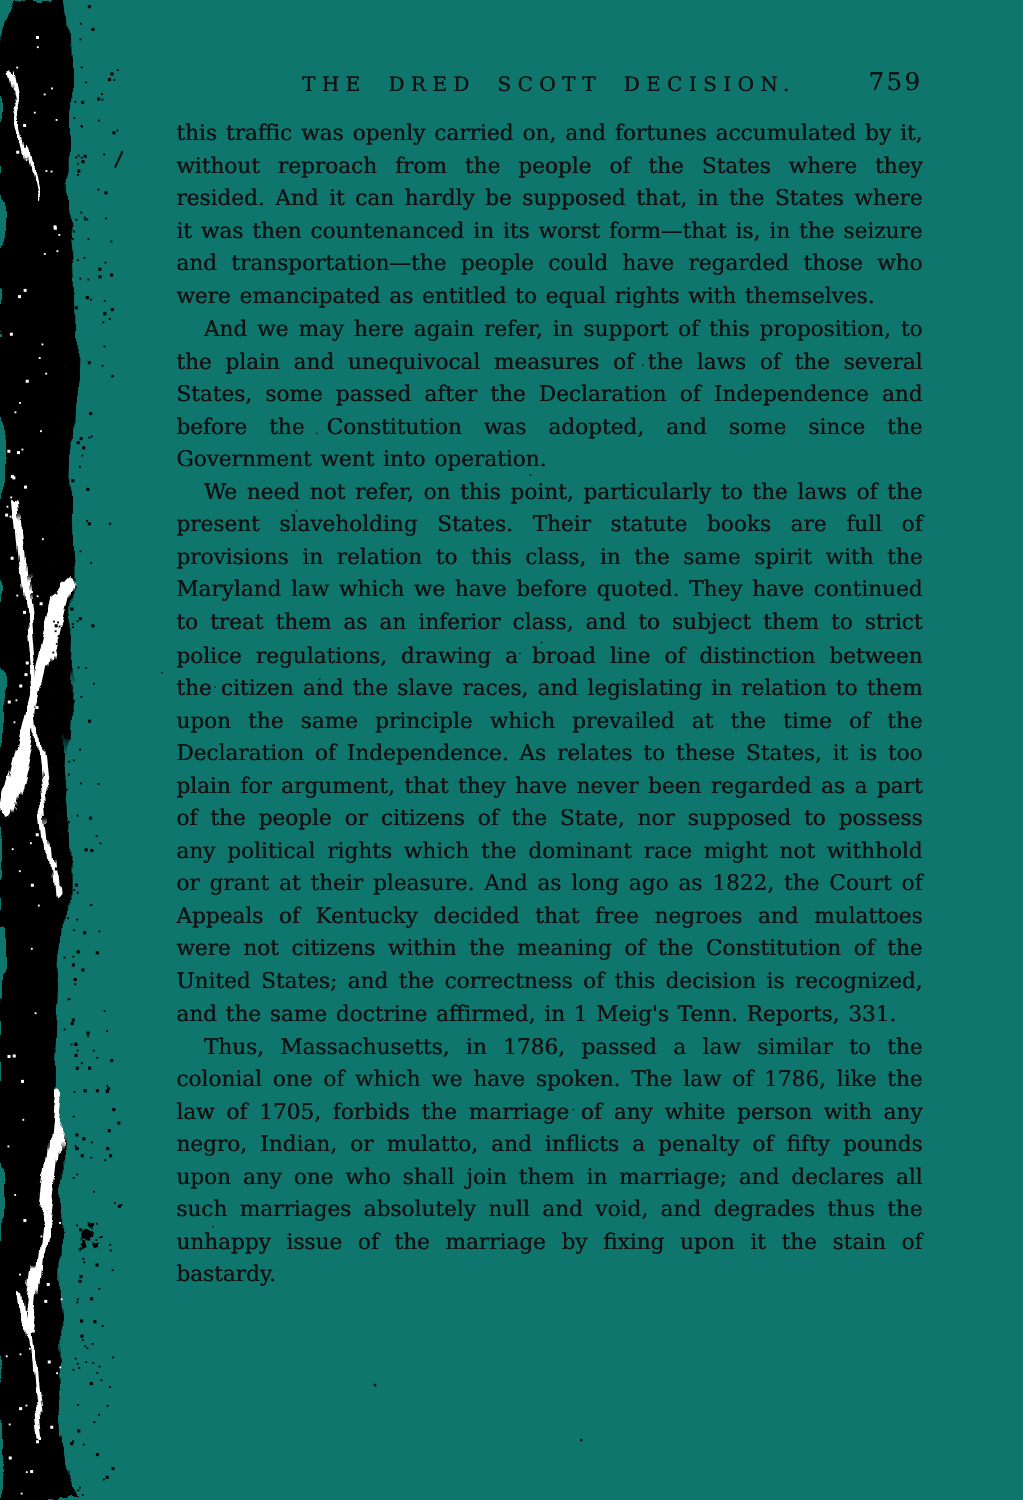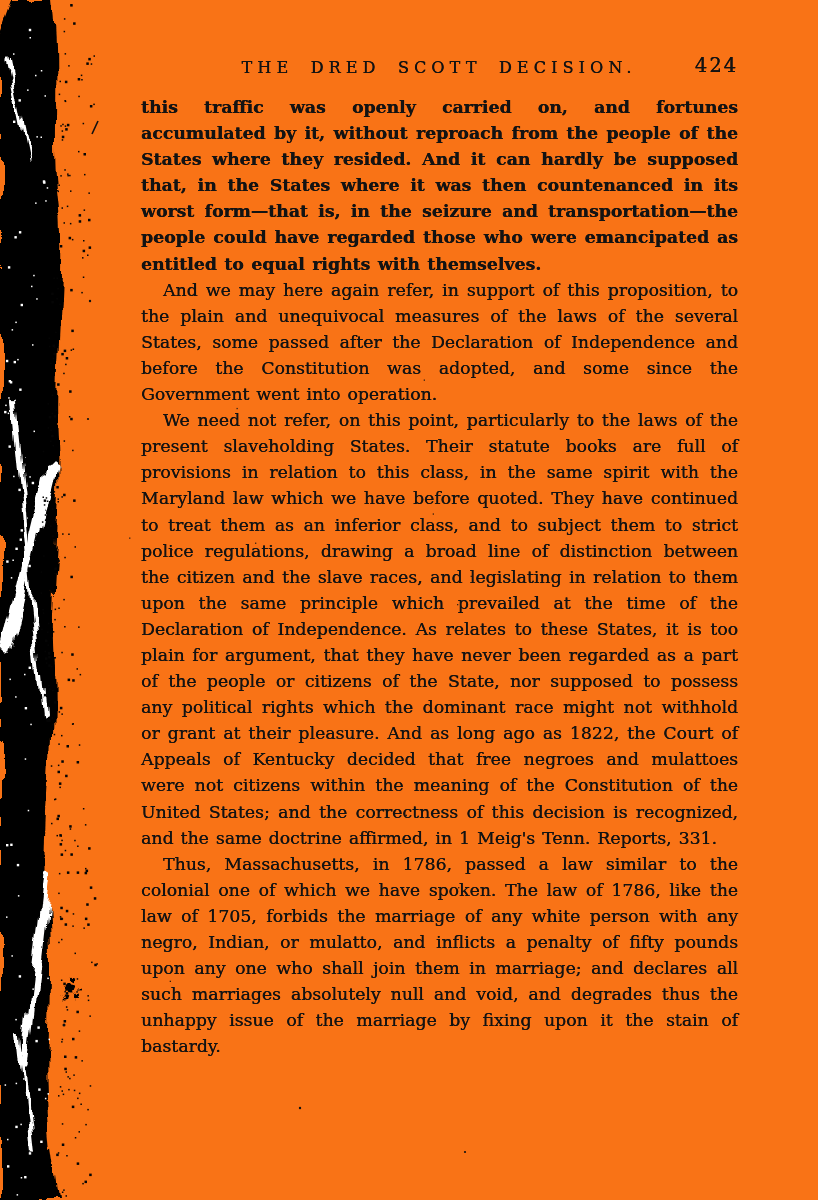--- a/index.html
+++ b/index.html
@@ -1,19 +1,19 @@
 <!DOCTYPE html>
 <html><head>
 <meta charset="utf-8">
 <style>
   html,body{margin:0;padding:0;background:#888;}
   .page{
     position:relative;
     width:818px;height:1200px;
-    background:#f97316;
+    background:#0f766e;
     overflow:hidden;
     font-family:"DejaVu Serif","Liberation Serif",serif;
     color:#131313;
   }
   .gutter-svg{
     position:absolute;left:0;top:0;width:818px;height:1200px;
     pointer-events:none;
   }
   .header{
     position:absolute;top:54px;left:140px;width:598px;height:28px;
@@ -38,21 +38,21 @@
     font-size:17.3px;
     line-height:26.1px;
     text-align:justify;
   }
   .body p{
     margin:0;
     text-indent:22px;
     text-shadow:0.3px 0 0 currentColor;
     word-spacing:1.5px;
   }
-  .body p:first-child{text-indent:0;font-weight:bold;}
+  .body p:first-child{text-indent:0;}
 </style>
 </head>
 <body>
 
 <div class="page">
 
   <svg class="gutter-svg" viewBox="0 0 818 1200" xmlns="http://www.w3.org/2000/svg">
     <defs>
       <filter id="rough" x="-40%" y="-4%" width="220%" height="108%">
         <feTurbulence type="fractalNoise" baseFrequency="0.045 0.015" numOctaves="4" seed="11" result="n"></feTurbulence>
@@ -505,21 +505,21 @@
         <rect x="415.3" y="522.0" width="1.3" height="1.3" fill="#111111" opacity="0.85"></rect>
         <rect x="458.1" y="887.0" width="1.3" height="1.3" fill="#111111" opacity="0.85"></rect>
         <rect x="255.0" y="542.6" width="1.3" height="1.3" fill="#111111" opacity="0.85"></rect>
         <rect x="432.7" y="513.4" width="1.3" height="1.3" fill="#111111" opacity="0.85"></rect>
         <rect x="252.8" y="346.1" width="1.3" height="1.3" fill="#111111" opacity="0.85"></rect>
       </g>
   </svg>
 
   <div class="header">
     <div class="header-title">THE DRED SCOTT DECISION.</div>
-    <div class="page-num">424</div>
+    <div class="page-num">759</div>
   </div>
 
   <div class="body">
       <p>this traffic was openly carried on, and fortunes accumulated by it, without reproach from the people of the States where they resided.  And it can hardly be supposed that, in the States where it was then countenanced in its worst form—that is, in the seizure and transportation—the people could have regarded those who were emancipated as entitled to equal rights with themselves.</p>
       <p>And we may here again refer, in support of this proposition, to the plain and unequivocal measures of the laws of the several States, some passed after the Declaration of Independence and before the Constitution was adopted, and some since the Government went into operation.</p>
       <p>We need not refer, on this point, particularly to the laws of the present slaveholding States.  Their statute books are full of provisions in relation to this class, in the same spirit with the Maryland law which we have before quoted.  They have continued to treat them as an inferior class, and to subject them to strict police regulations, drawing a broad line of distinction between the citizen and the slave races, and legislating in relation to them upon the same principle which prevailed at the time of the Declaration of Independence.  As relates to these States, it is too plain for argument, that they have never been regarded as a part of the people or citizens of the State, nor supposed to possess any political rights which the dominant race might not withhold or grant at their pleasure.  And as long ago as 1822, the Court of Appeals of Kentucky decided that free negroes and mulattoes were not citizens within the meaning of the Constitution of the United States; and the correctness of this decision is recognized, and the same doctrine affirmed, in 1 Meig's Tenn. Reports, 331.</p>
       <p>Thus, Massachusetts, in 1786, passed a law similar to the colonial one of which we have spoken.  The law of 1786, like the law of 1705, forbids the marriage of any white person with any negro, Indian, or mulatto, and inflicts a penalty of fifty pounds upon any one who shall join them in marriage; and declares all such marriages absolutely null and void, and degrades thus the unhappy issue of the marriage by fixing upon it the stain of bastardy.</p>
     </div>
 
 </div>

